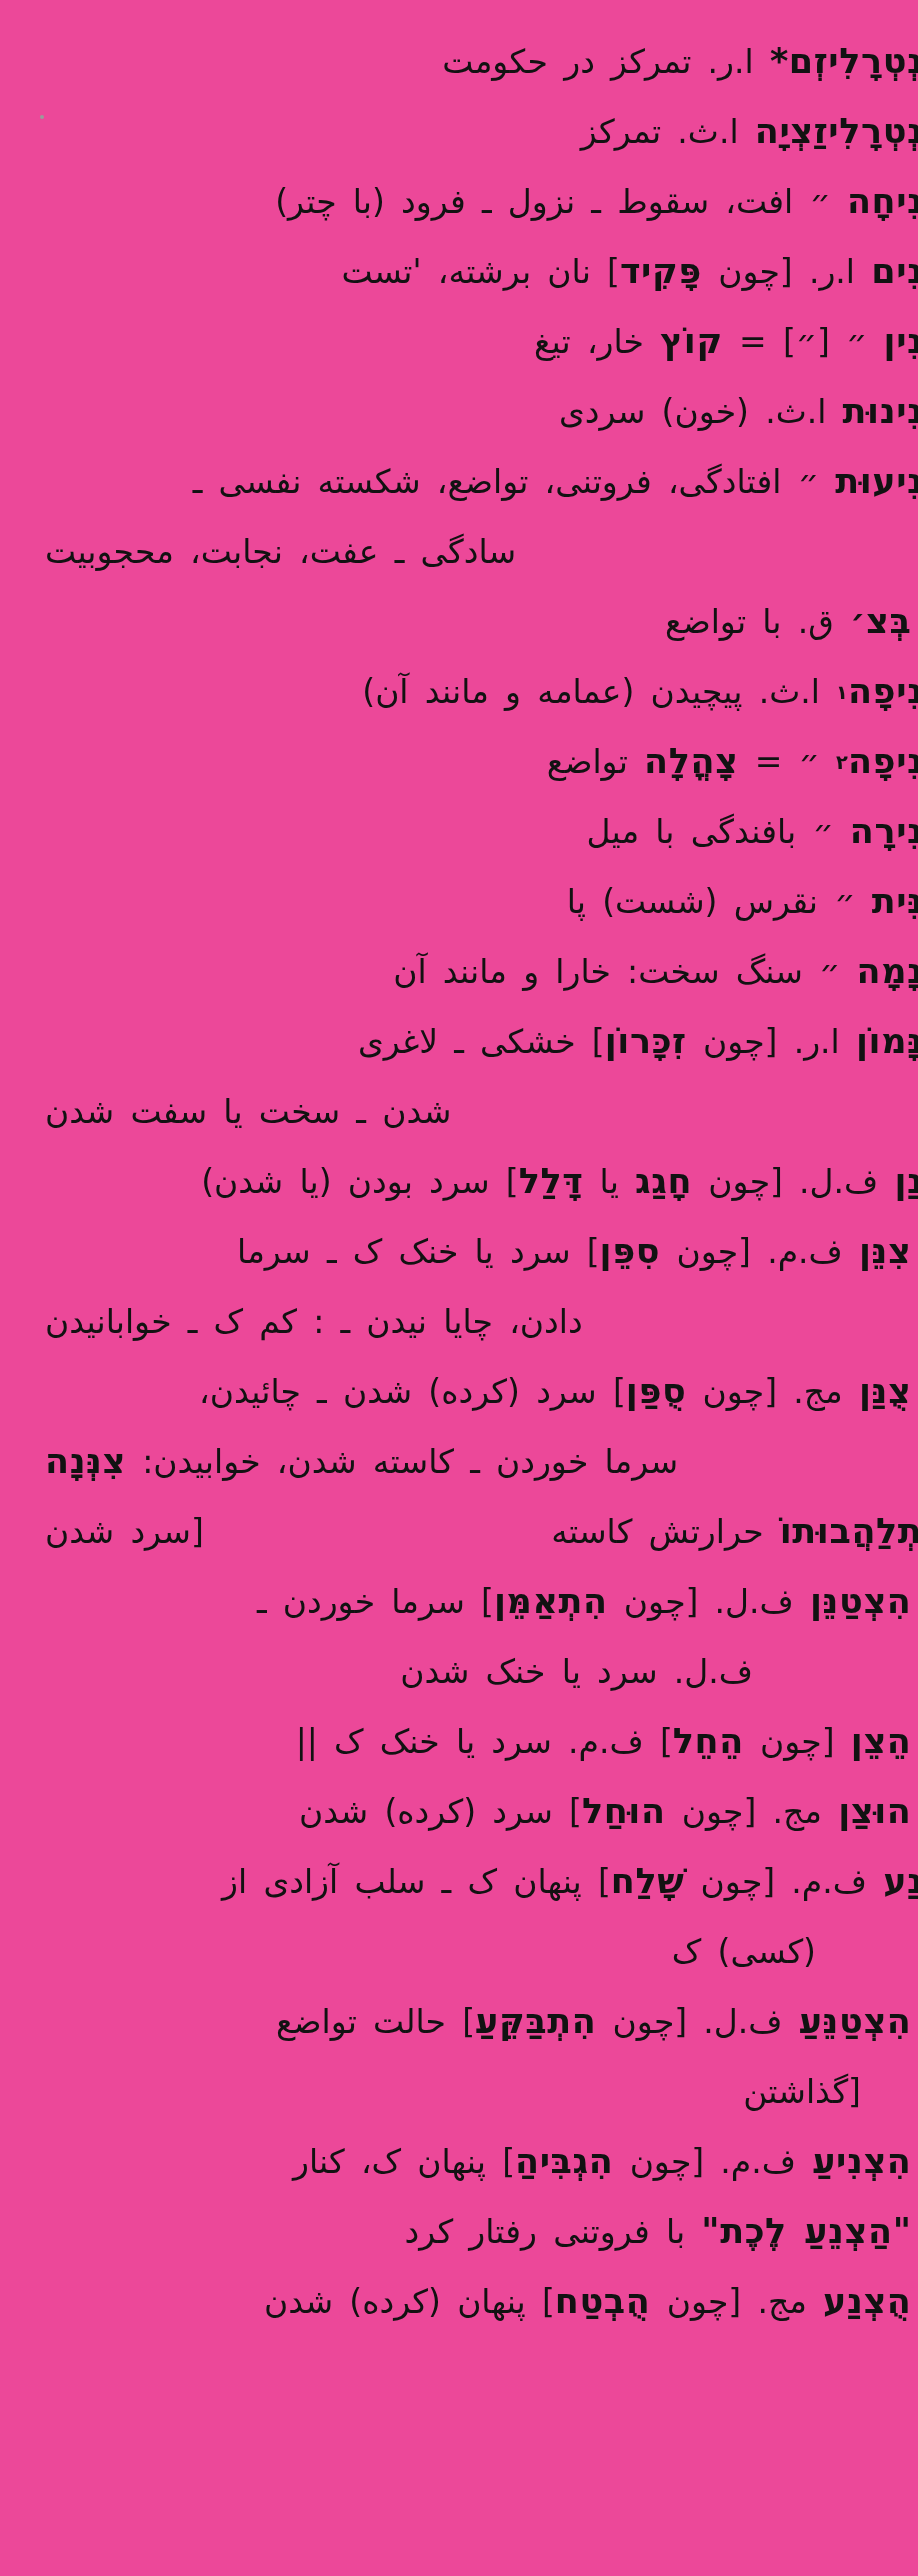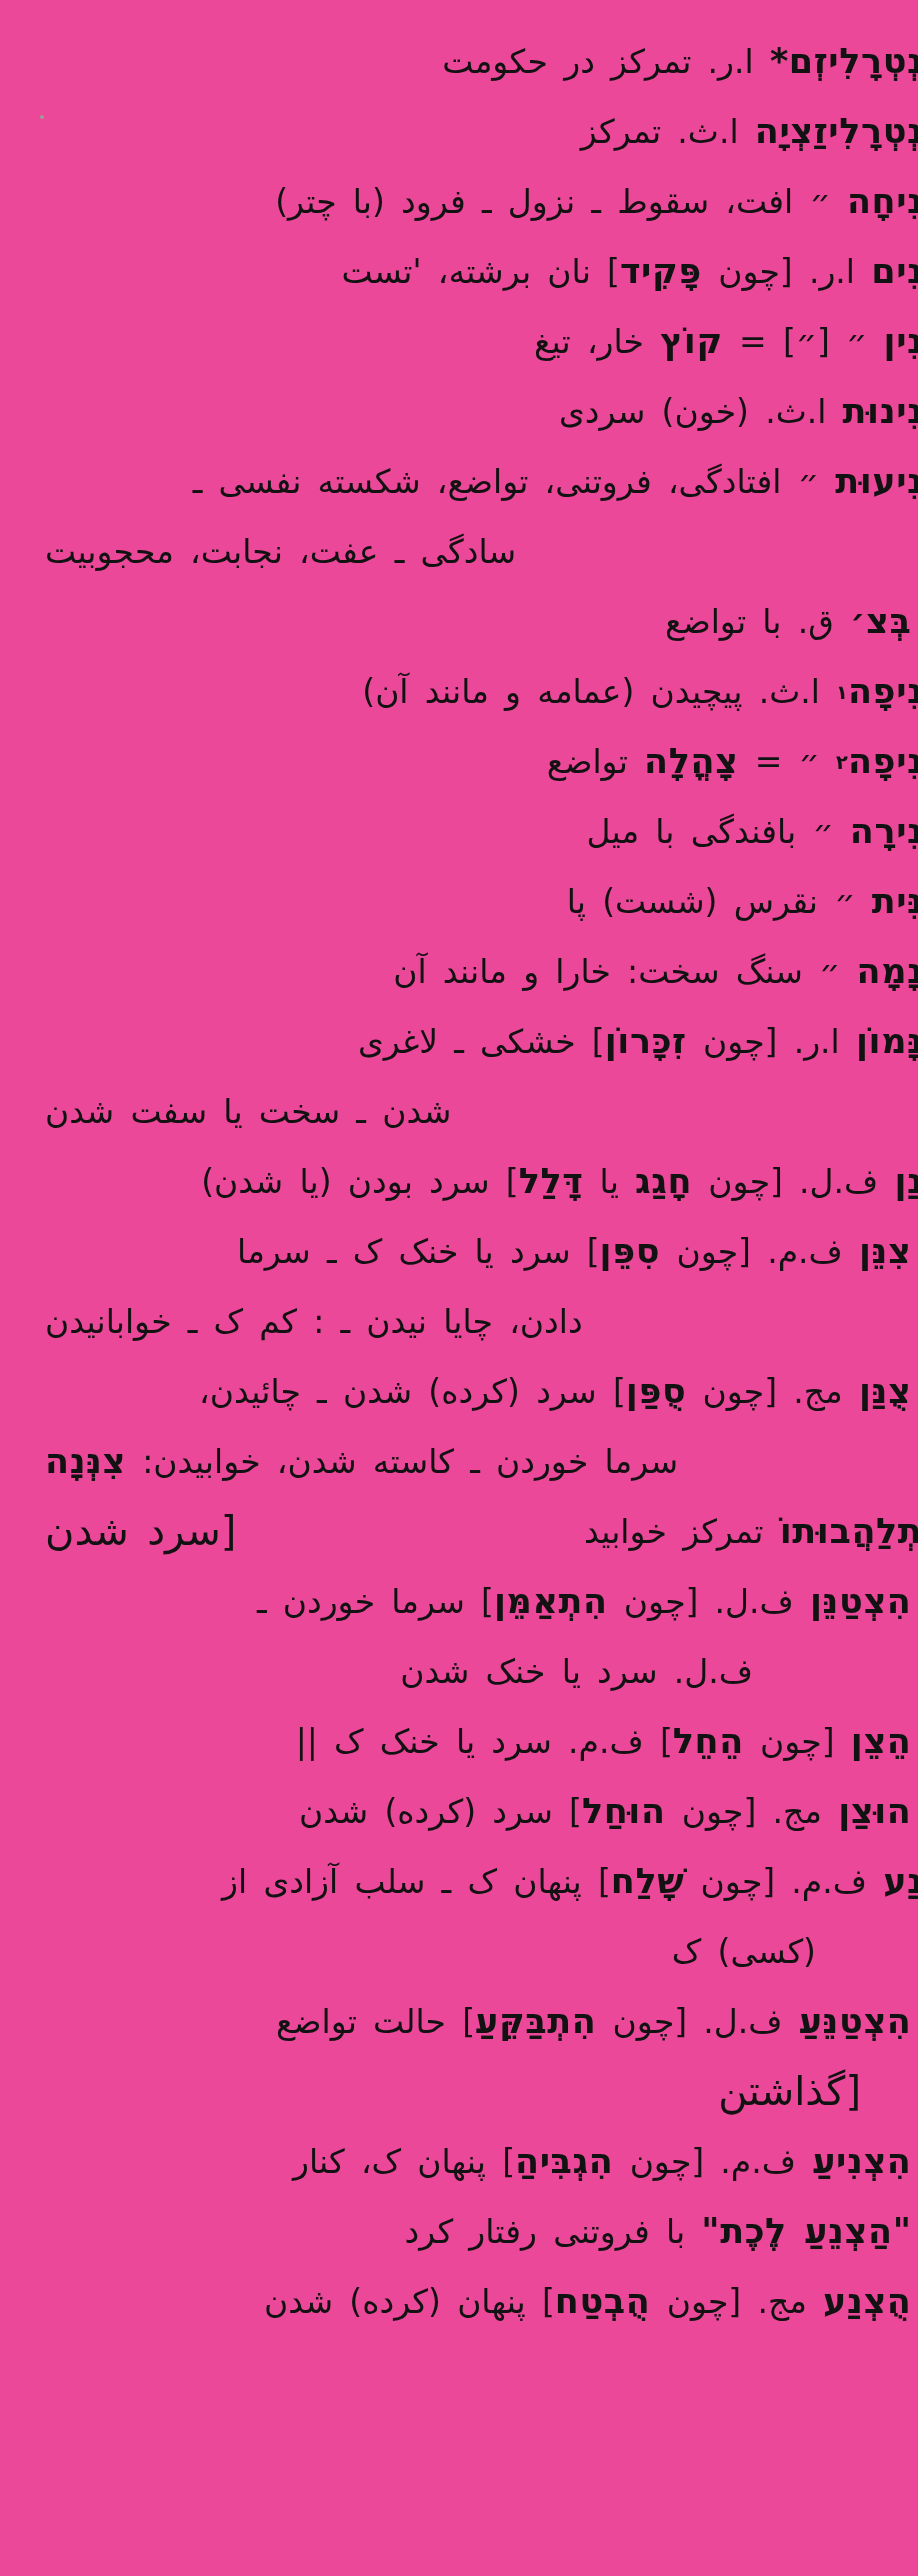--- a/index.html
+++ b/index.html
@@ -20,21 +20,21 @@
   }
   .line.split{justify-content:space-between;}
   .ind0{padding-right:0;}
   .ind1{padding-right:86px;justify-content:flex-end;}
   .ind2{padding-right:131px;}
   .ind3{padding-right:194px;}
   .main{display:inline;}
   .he{font-weight:bold;font-size:35px;word-spacing:4.6px;letter-spacing:0.6px;}
   .fa{font-size:33px;word-spacing:5.7px;}
   .sup{font-weight:bold;font-size:19.4px;vertical-align:super;}
-  .leftnote{font-size:40px;word-spacing:5.7px;}
+  .leftnote{font-size:33px;word-spacing:5.7px;}
   .speckle{
     position:absolute;left:40px;top:115px;
     width:4px;height:4px;border-radius:50%;
     background:#9b9b9b;
   }
 </style>
 </head>
 <body>
 
 <div class="page" style="background: #ec4899; color: rgb(18, 18, 18); padding-left: 37px;">
@@ -97,21 +97,21 @@
       <div class="line ind1">
         <span class="main"><span class="fa">دادن، چایا نیدن ـ : کم ک ـ خوابانیدن</span></span>
       </div>
       <div class="line ind0">
         <span class="main"><span class="he">– צֻנַּן</span><span class="fa"> مج. [چون </span><span class="he">סֻפַּן</span><span class="fa">] سرد (کرده) شدن ـ چائیدن،</span></span>
       </div>
       <div class="line ind1">
         <span class="main"><span class="fa">سرما خوردن ـ کاسته شدن، خوابیدن: </span><span class="he">צִנְּנָה</span></span>
       </div>
       <div class="line ind0 split">
-        <span class="main"><span class="he">הִתְלַהֲבוּתוֹ</span><span class="fa"> تمرکز خوابید</span></span>
+        <span class="main"><span class="he">הִתְלַהֲבוּתוֹ</span><span class="fa"> حرارتش کاسته</span></span>
         <span class="fa leftnote">[سرد شدن</span>
       </div>
       <div class="line ind0">
         <span class="main"><span class="he">– הִצְטַנֵּן</span><span class="fa"> ف.ل. [چون </span><span class="he">הִתְאַמֵּן</span><span class="fa">] سرما خوردن ـ</span></span>
       </div>
       <div class="line ind3">
         <span class="main"><span class="fa">ف.ل. سرد یا خنک شدن</span></span>
       </div>
       <div class="line ind0">
         <span class="main"><span class="he">– הֵצֵן</span><span class="fa"> [چون </span><span class="he">הֵחֵל</span><span class="fa">] ف.م. سرد یا خنک ک ||</span></span>

